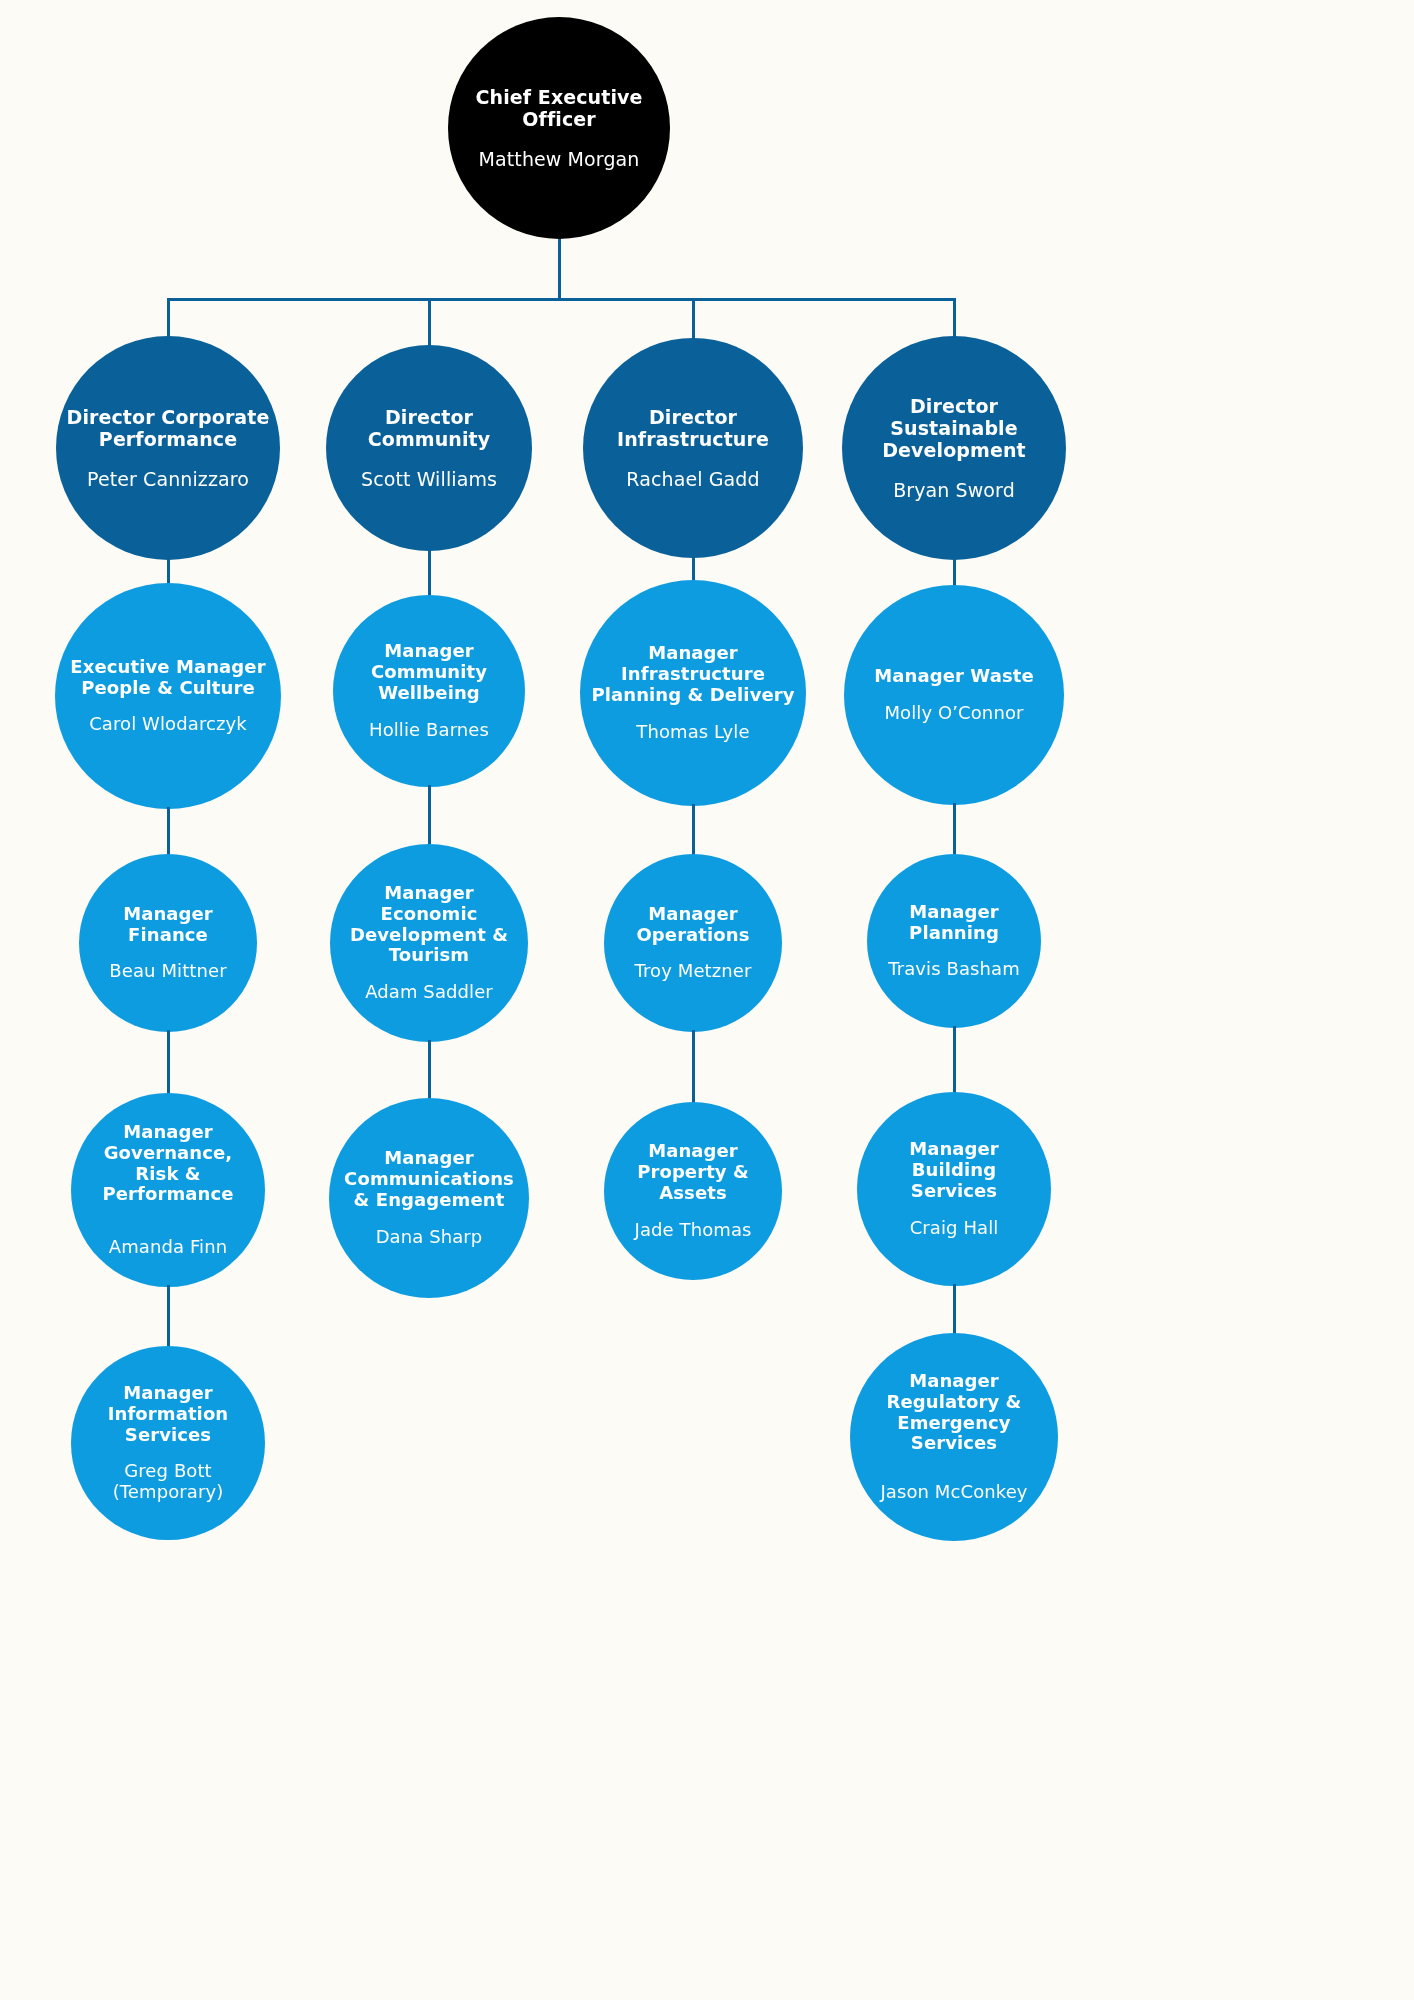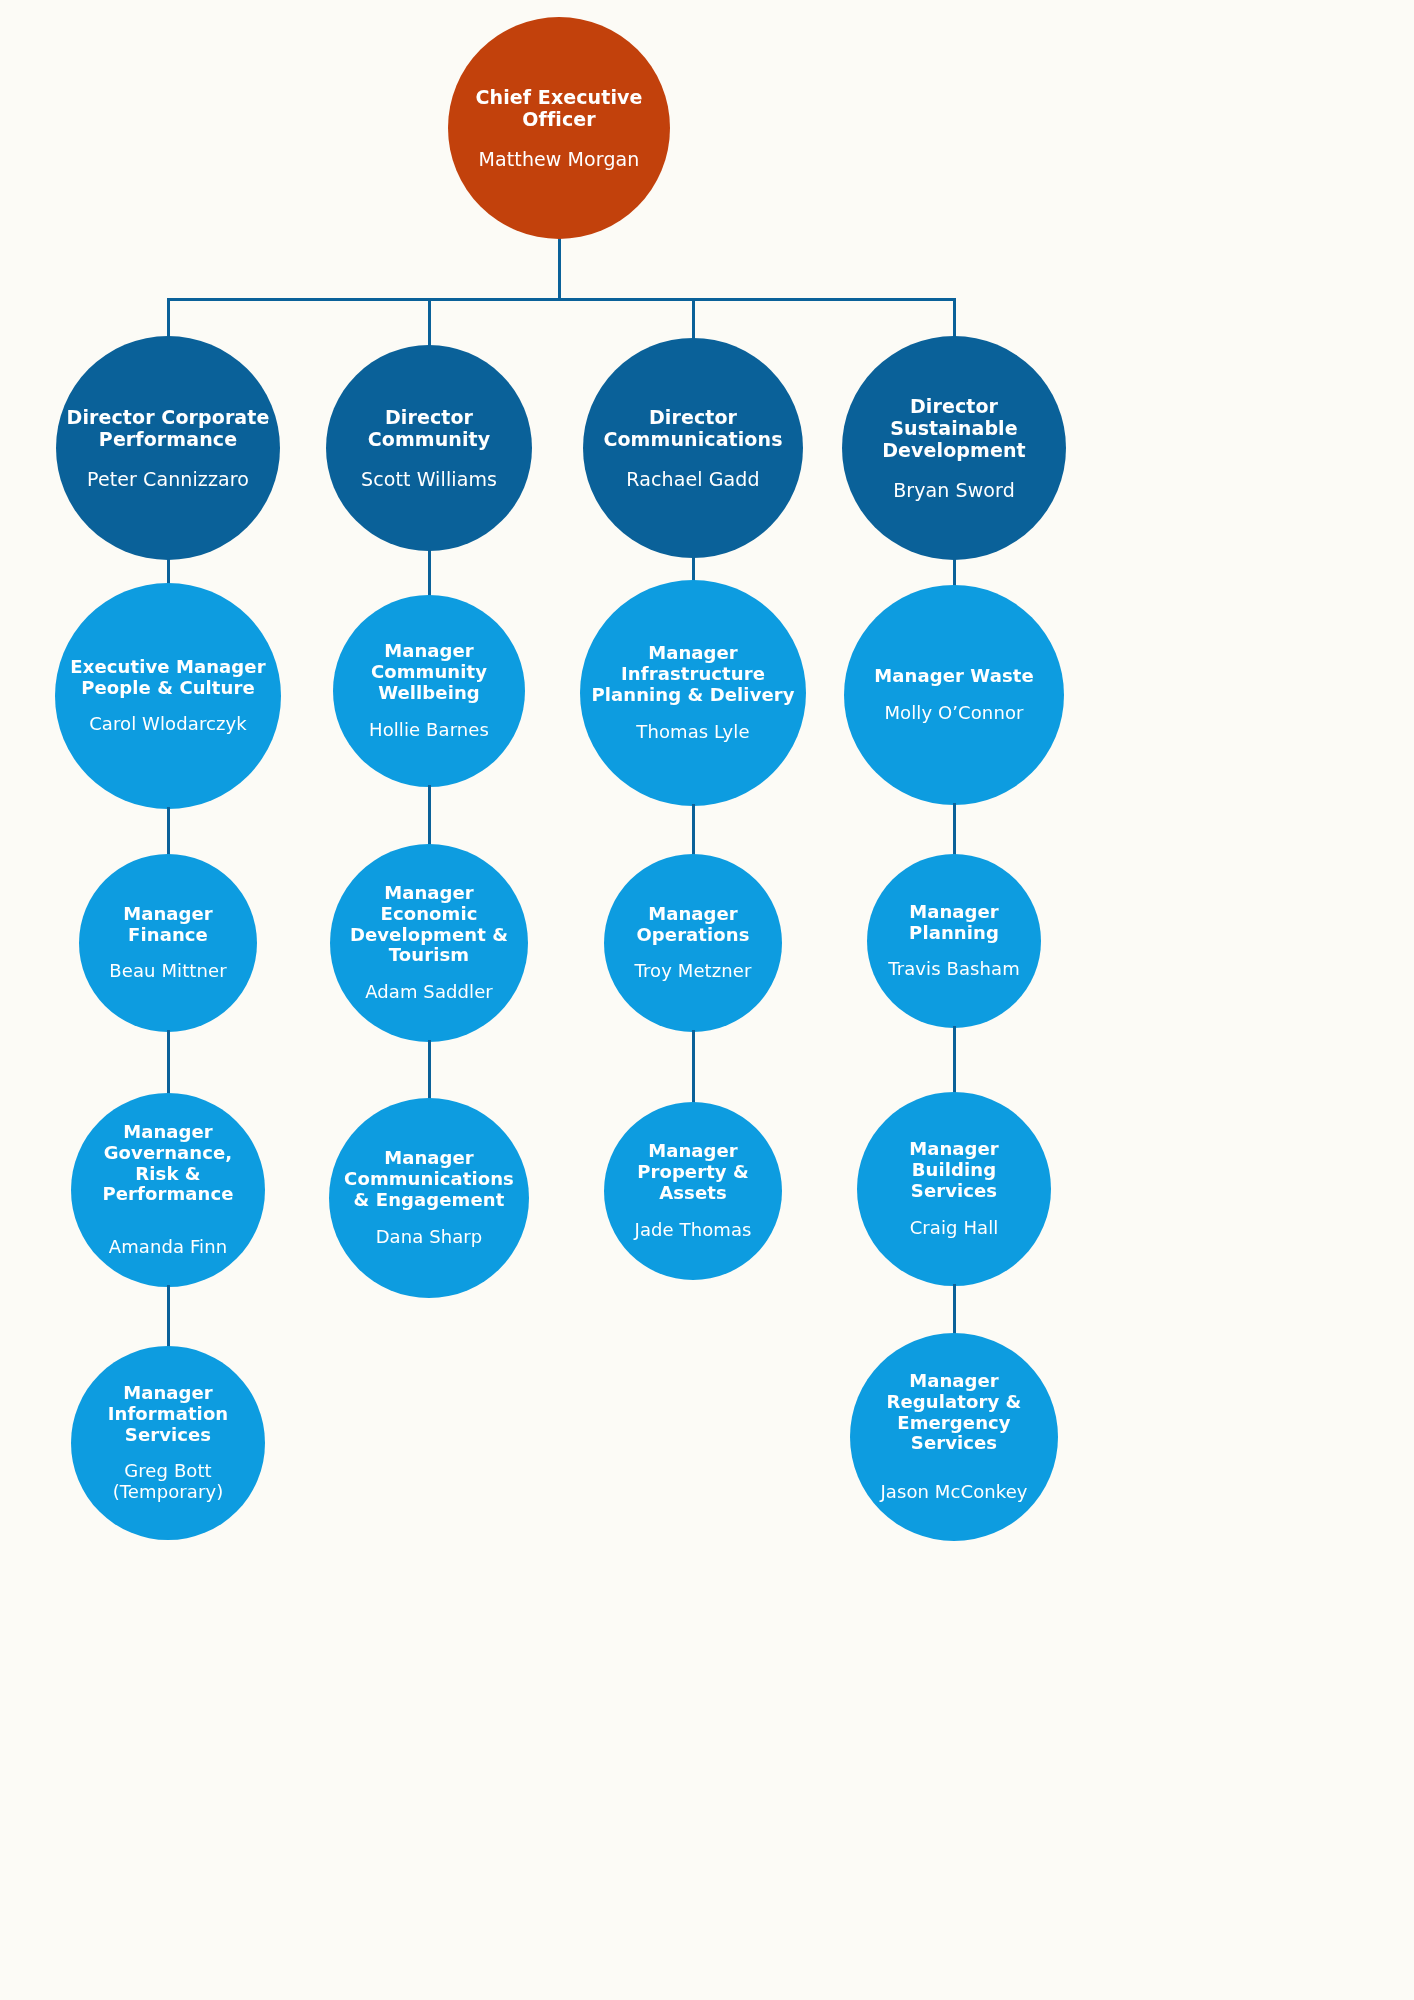--- a/index.html
+++ b/index.html
@@ -47,21 +47,21 @@
   }
 
   .node .person {
     font-weight: normal;
     line-height: 1.16;
     letter-spacing: 0.1px;
   }
 
   
   .node.ceo {
-    background: #c2410c;
+    background: #000000;
   }
   .node.ceo .role   { font-size: 19px; }
   .node.ceo .person { font-size: 19px; margin-top: 18px; }
 
   
   .node.director {
     background: #0A6199;
   }
   .node.director .role   { font-size: 19px; }
   .node.director .person { font-size: 19px; margin-top: 18px; }
@@ -124,21 +124,21 @@
     <div class="node manager" style="left: 330px; top: 844px; width: 198px; height: 198px;">
       <div class="role">Manager Economic Development &amp; Tourism</div>
       <div class="person">Adam Saddler</div>
     </div>
     <div class="connector vertical" style="left: 428px; top: 1040px; height: 60px;"></div>
     <div class="node manager" style="left: 329px; top: 1098px; width: 200px; height: 200px;">
       <div class="role">Manager Communications &amp; Engagement</div>
       <div class="person">Dana Sharp</div>
     </div>
     <div class="node director" style="left: 583px; top: 338px; width: 220px; height: 220px;">
-      <div class="role">Director Communications</div>
+      <div class="role">Director Infrastructure</div>
       <div class="person">Rachael Gadd</div>
     </div>
     <div class="connector vertical" style="left: 692px; top: 556px; height: 26px;"></div>
     <div class="node manager" style="left: 580px; top: 580px; width: 226px; height: 226px;">
       <div class="role">Manager Infrastructure Planning &amp; Delivery</div>
       <div class="person">Thomas Lyle</div>
     </div>
     <div class="connector vertical" style="left: 692px; top: 804px; height: 52px;"></div>
     <div class="node manager" style="left: 604px; top: 854px; width: 178px; height: 178px;">
       <div class="role">Manager Operations</div>

